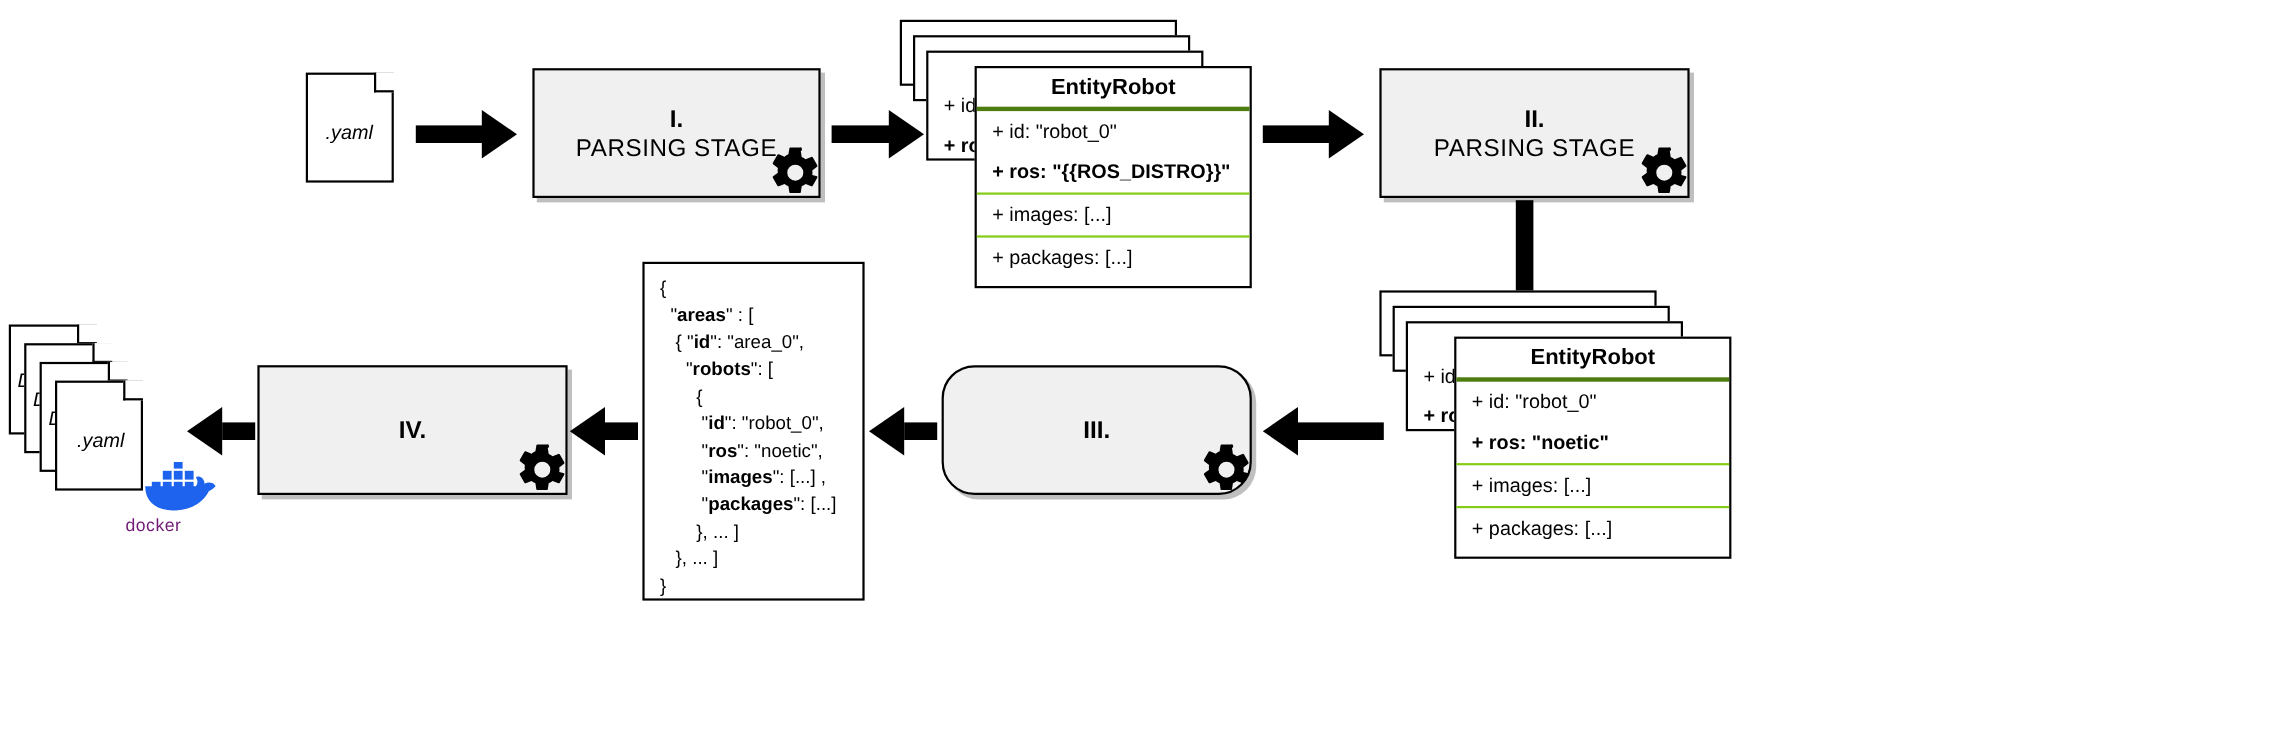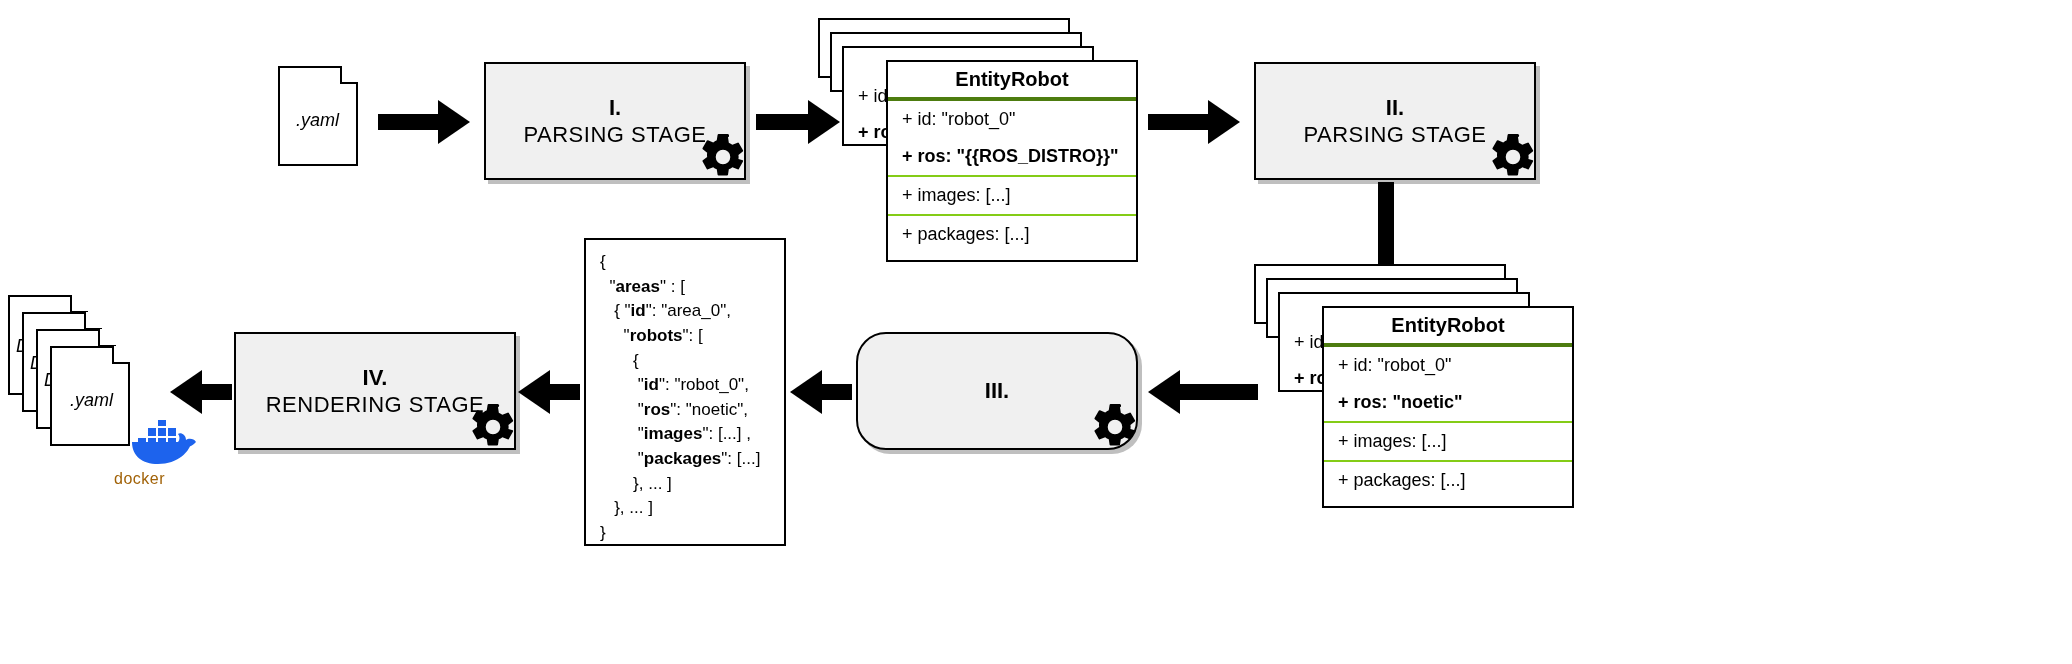--- a/index.html
+++ b/index.html
@@ -116,21 +116,21 @@
   }
   .arrow-head-left {
     position: absolute;
     width: 0; height: 0;
     border-top: 22px solid transparent;
     border-bottom: 22px solid transparent;
     border-right: 32px solid #000;
   }
   .docker-logo {
     position: absolute;
-    color: #a16207;
+    color: #701a75;
     font-size: 16px;
     font-weight: 300;
     letter-spacing: 0.5px;
   }
   .whale {
     position: absolute;
   }
 </style>
 </head>
 <body>
@@ -233,21 +233,20 @@
    }, ... ]
 }</div>
 
 <div class="arrow" style="left:518px; top:370px; width:60px; height:44px;">
   <div class="arrow-shaft" style="left:32px; top:14px; width:30px; height:16px;"></div>
   <div class="arrow-head-left" style="left:0px; top:0;"></div>
 </div>
 
 <div class="stage-box" style="left:234px; top:332px; width:282px; height:118px;">
   <div class="stage-num">IV.</div>
-  <div class="stage-name">RENDERING STAGE</div>
   <svg class="gear" viewBox="0 0 24 24">
       <path fill="#000" d="M19.4 13a7.5 7.5 0 0 0 .1-1 7.5 7.5 0 0 0-.1-1l2.1-1.6a.5.5 0 0 0 .1-.6l-2-3.5a.5.5 0 0 0-.6-.2l-2.5 1a7.3 7.3 0 0 0-1.7-1l-.4-2.6A.5.5 0 0 0 13.9 1h-4a.5.5 0 0 0-.5.4L9 4a7.3 7.3 0 0 0-1.7 1l-2.5-1a.5.5 0 0 0-.6.2l-2 3.5a.5.5 0 0 0 .1.6L4.4 10a7.5 7.5 0 0 0-.1 1 7.5 7.5 0 0 0 .1 1l-2.1 1.6a.5.5 0 0 0-.1.6l2 3.5a.5.5 0 0 0 .6.2l2.5-1a7.3 7.3 0 0 0 1.7 1l.4 2.6a.5.5 0 0 0 .5.4h4a.5.5 0 0 0 .5-.4l.4-2.6a7.3 7.3 0 0 0 1.7-1l2.5 1a.5.5 0 0 0 .6-.2l2-3.5a.5.5 0 0 0-.1-.6ZM12 15.5A3.5 3.5 0 1 1 15.5 12 3.5 3.5 0 0 1 12 15.5Z"></path>
     </svg>
 </div>
 
 <div class="arrow" style="left:170px; top:370px; width:60px; height:44px;">
   <div class="arrow-shaft" style="left:32px; top:14px; width:30px; height:16px;"></div>
   <div class="arrow-head-left" style="left:0px; top:0;"></div>
 </div>
 

